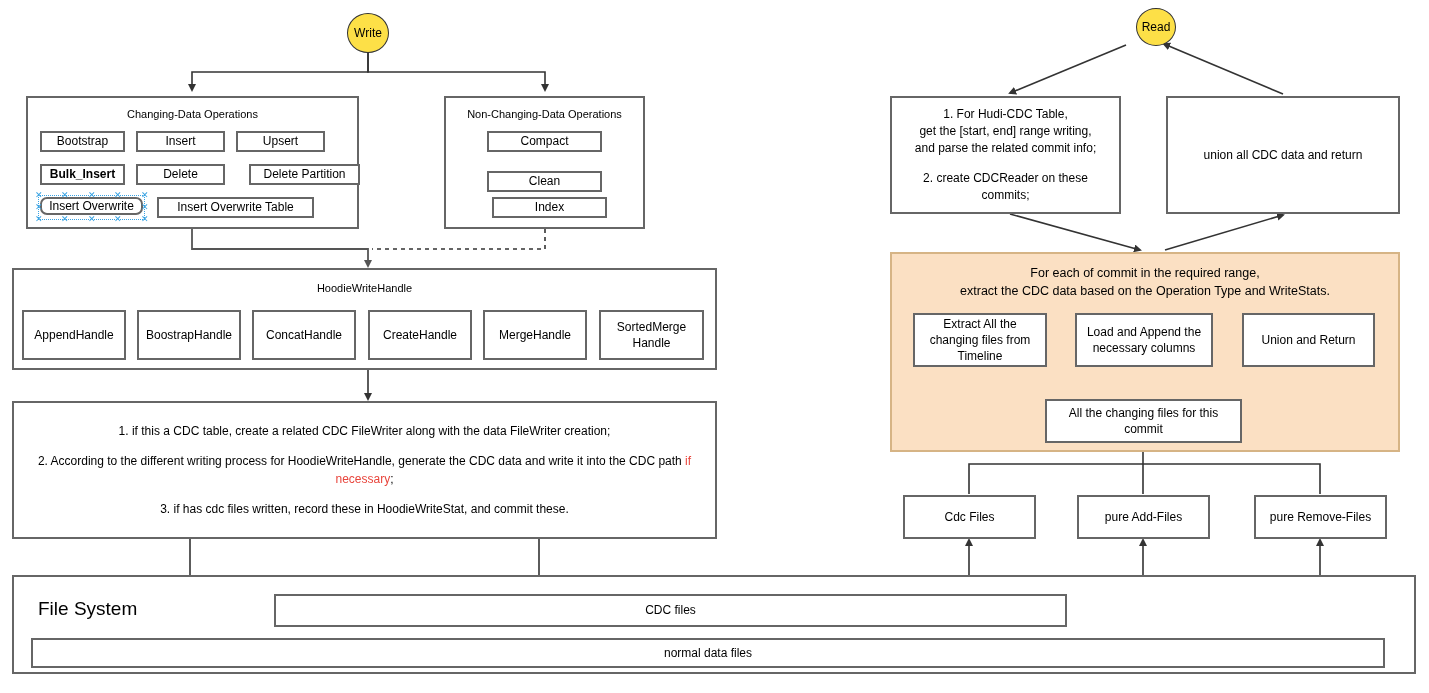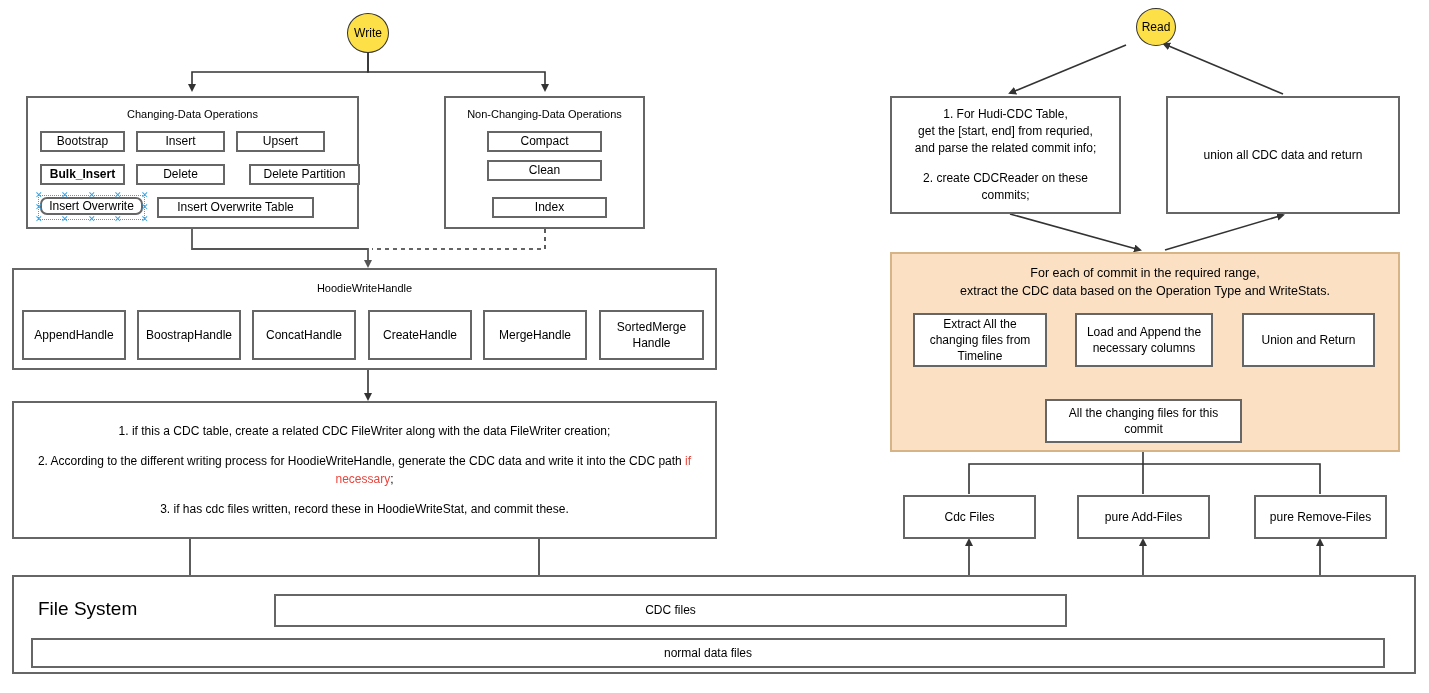--- a/index.html
+++ b/index.html
@@ -128,21 +128,21 @@
   <div class="box" style="left:157px;top:197px;width:157px;height:21px;">
     <span>Insert  Overwrite Table</span>
     </div>
 
   <div class="group" style="left:444px;top:96px;width:201px;height:133px;">
     <div class="grp-title" style="top:10px;">Non-Changing-Data Operations</div>
   </div>
   <div class="box" style="left:487px;top:131px;width:115px;height:21px;">
     <span>Compact</span>
     </div>
-  <div class="box" style="left:487px;top:160px;width:115px;height:21px;">
+  <div class="box" style="left:487px;top:171px;width:115px;height:21px;">
     <span>Clean</span>
     </div>
   <div class="box" style="left:492px;top:197px;width:115px;height:21px;">
     <span>Index</span>
     </div>
 
   <div class="group" style="left:12px;top:268px;width:705px;height:102px;">
     <div class="grp-title" style="top:12px;">HoodieWriteHandle</div>
   </div>
   <div class="box" style="left:22px;top:310px;width:104px;height:50px;">
@@ -182,21 +182,21 @@
     <span>normal data files</span>
     </div>
 
   <div class="ellipse" style="left:1124px;top:8px;width:40px;height:38px;margin-left:12px;">
     <span>Read</span>
   </div>
 
   <div class="box" style="left:890px;top:96px;width:231px;height:118px;flex-direction:column;
                           justify-content:center;padding:4px 6px;line-height:1.45;">
     <div>1. For Hudi-CDC Table,</div>
-    <div>get the [start, end] from requried,</div>
+    <div>get the [start, end] range writing,</div>
     <div>and parse the related commit info;</div>
     <div style="height:12px;"></div>
     <div>2. create CDCReader on these</div>
     <div>commits;</div>
   </div>
 
   <div class="box" style="left:1166px;top:96px;width:234px;height:118px;">
     <span>union all CDC data and return</span>
     </div>
 

